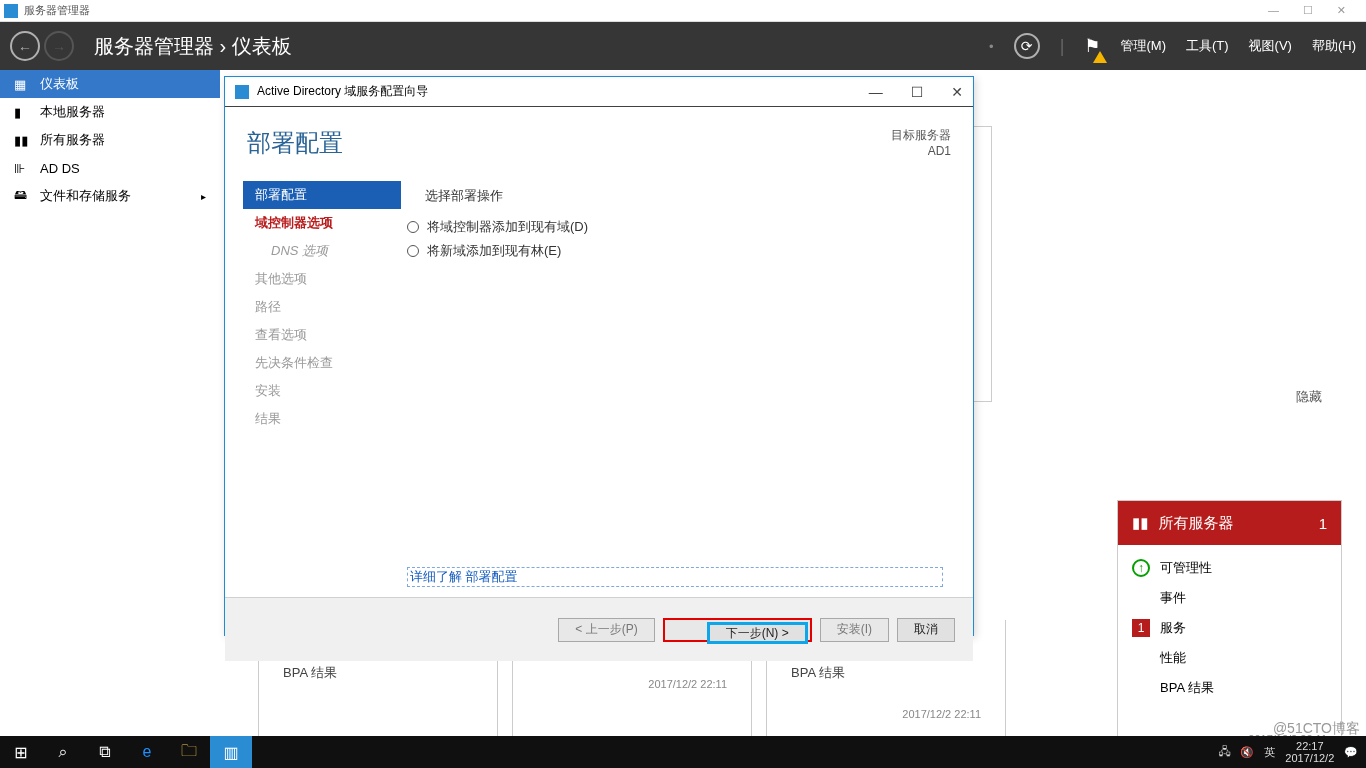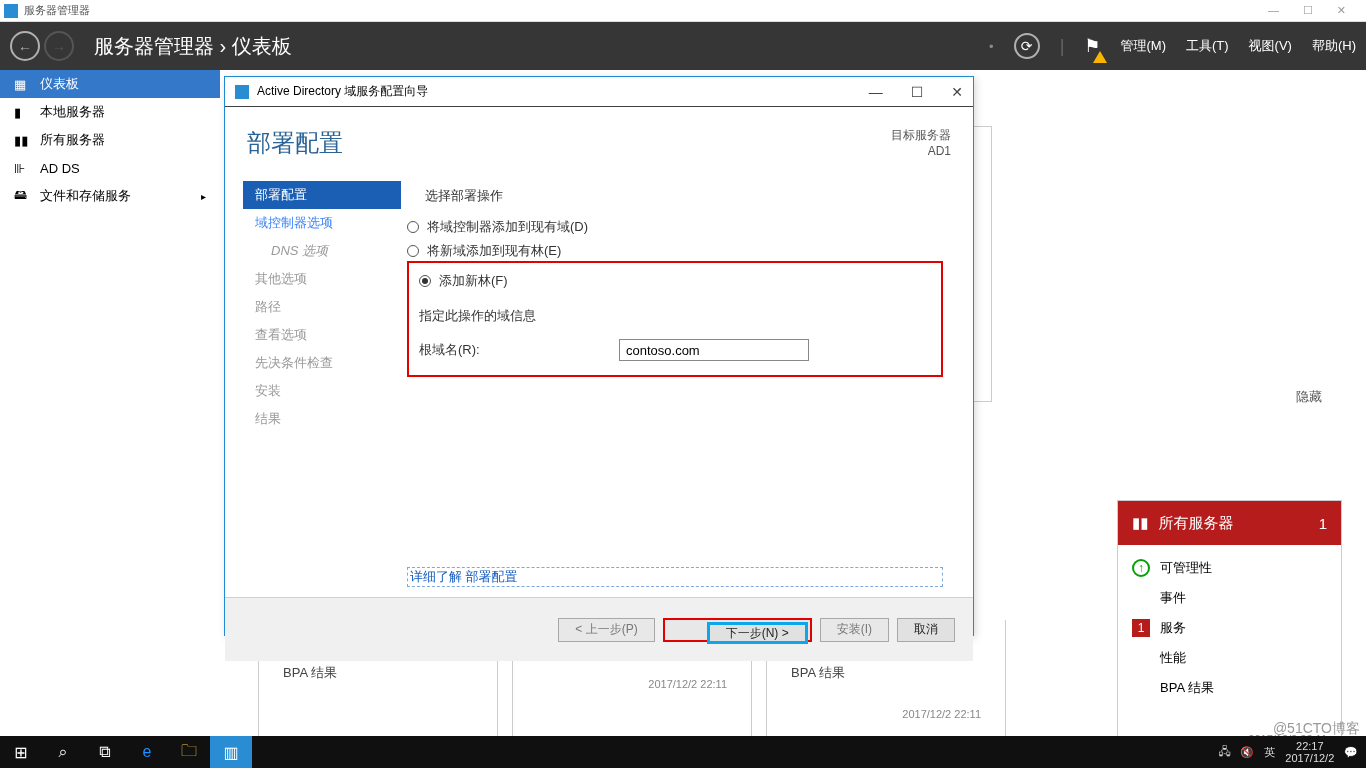--- a/index.html
+++ b/index.html
@@ -49,21 +49,21 @@
 .d-titlebar { height:30px; display:flex; align-items:center; padding:0 10px; font-size:12px; border-bottom:1px solid #404040;}
 .d-titlebar .logo { width:14px;height:14px;background:#2a8dd4; margin-right:8px;}
 .d-titlebar .controls { margin-left:auto; display:flex; gap:28px; color:#444; font-size:14px;}
 .d-heading { padding:20px 22px 8px; display:flex;}
 .d-heading h1 { font-size:24px; font-weight:400; color:#2a6496;}
 .d-target { margin-left:auto; text-align:right; font-size:12px; color:#555;}
 .d-body { display:flex; height:430px;}
 .step-nav { width:176px; padding:14px 0 0 18px;}
 .step { padding:5px 12px; font-size:13px; color:#9a9a9a; cursor:default;}
 .step.active { background:#1b5fb4; color:#fff;}
-.step.enabled { color:#3b82f6;}
+.step.enabled { color:#b91c1c;font-weight:bold;}
 .step.sub { padding-left:28px;font-style:italic;}
 .d-content { flex:1; padding:16px 30px 10px 6px; font-size:13px; color:#333;}
 .d-section-label { margin:4px 18px 10px;}
 .radio-row { display:flex; align-items:center; gap:8px; padding:3px 0;}
 .radio { width:12px; height:12px; border:1px solid #555; border-radius:50%; display:flex;align-items:center;justify-content:center;}
 .radio.checked::after { content:""; width:6px;height:6px;background:#333;border-radius:50%;}
 .highlight-box { border:2px solid #e30000; padding:6px 10px 14px; margin-top:-2px;}
 .field-row { display:flex; align-items:center; margin-top:14px;}
 .field-row label { width:200px;}
 .field-row input { width:190px; height:22px; border:1px solid #888; padding:0 6px; font-size:13px;}
@@ -222,31 +222,20 @@
       <div class="d-content-inner">
         <div class="d-section-label">选择部署操作</div>
         <div class="radio-row">
           <span class="radio"></span>
           <span>将域控制器添加到现有域(D)</span>
         </div>
         <div class="radio-row">
           <span class="radio"></span>
           <span>将新域添加到现有林(E)</span>
         </div>
-        <div class="highlight-box">
-          <div class="radio-row">
-            <span class="radio checked"></span>
-            <span>添加新林(F)</span>
-          </div>
-          <div style="margin-top:14px">指定此操作的域信息</div>
-          <div class="field-row">
-            <label>根域名(R):</label>
-            <input type="text" value="contoso.com" style="">
-          </div>
-        </div>
         <div style="flex:1"></div>
         <span class="more-link">详细了解 部署配置</span>
       </div>
     </div>
   </div>
   <div class="d-footer">
     <button class="btn">&lt; 上一步(P)</button>
     <span class="btn primary-wrap">
       <button class="btn primary" style="height:22px">下一步(N) &gt;</button>
     </span>

